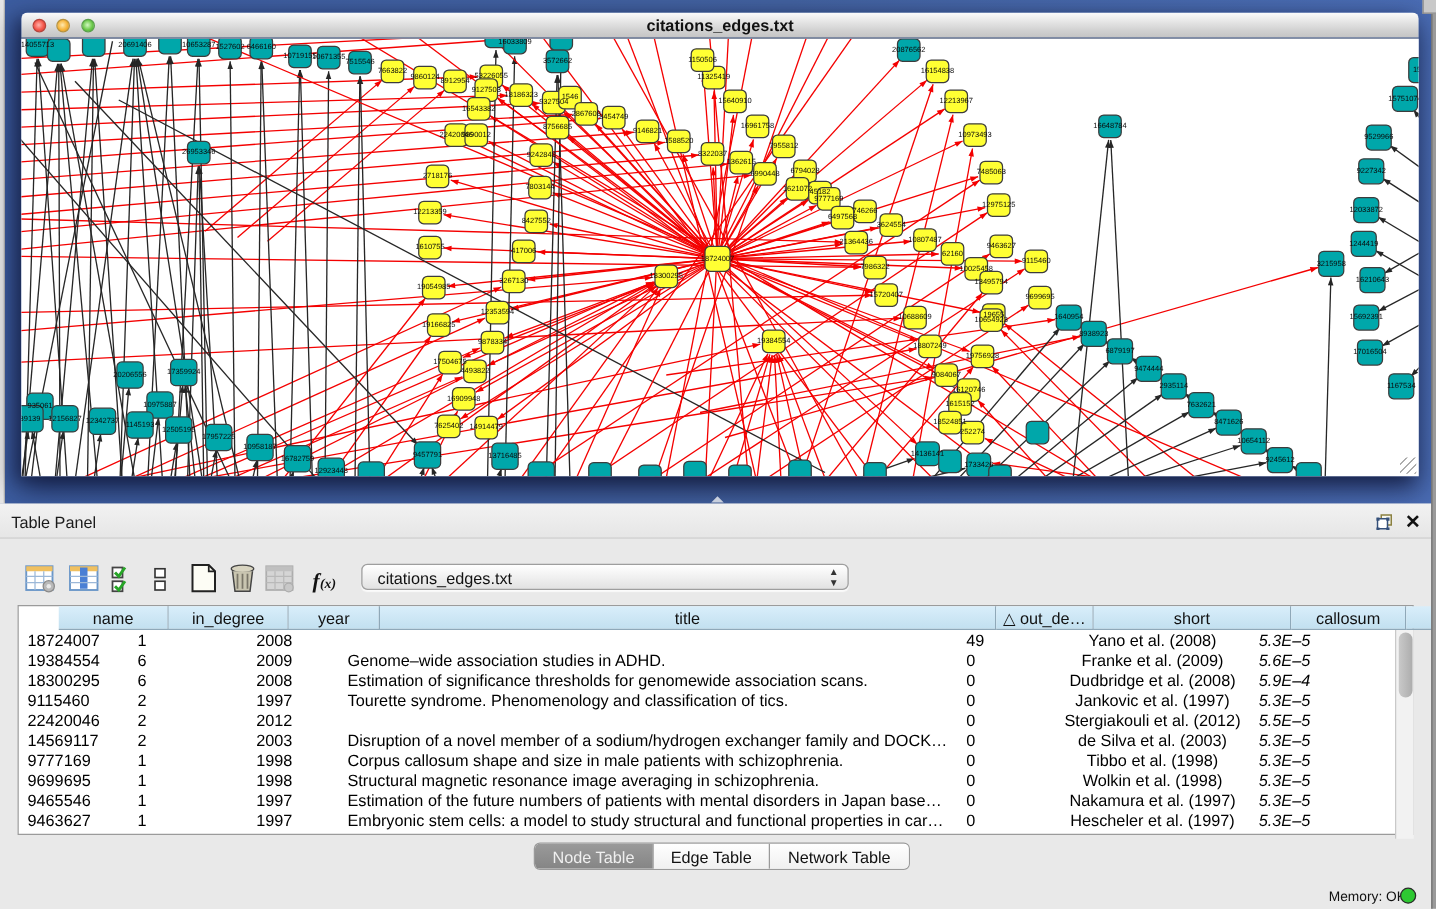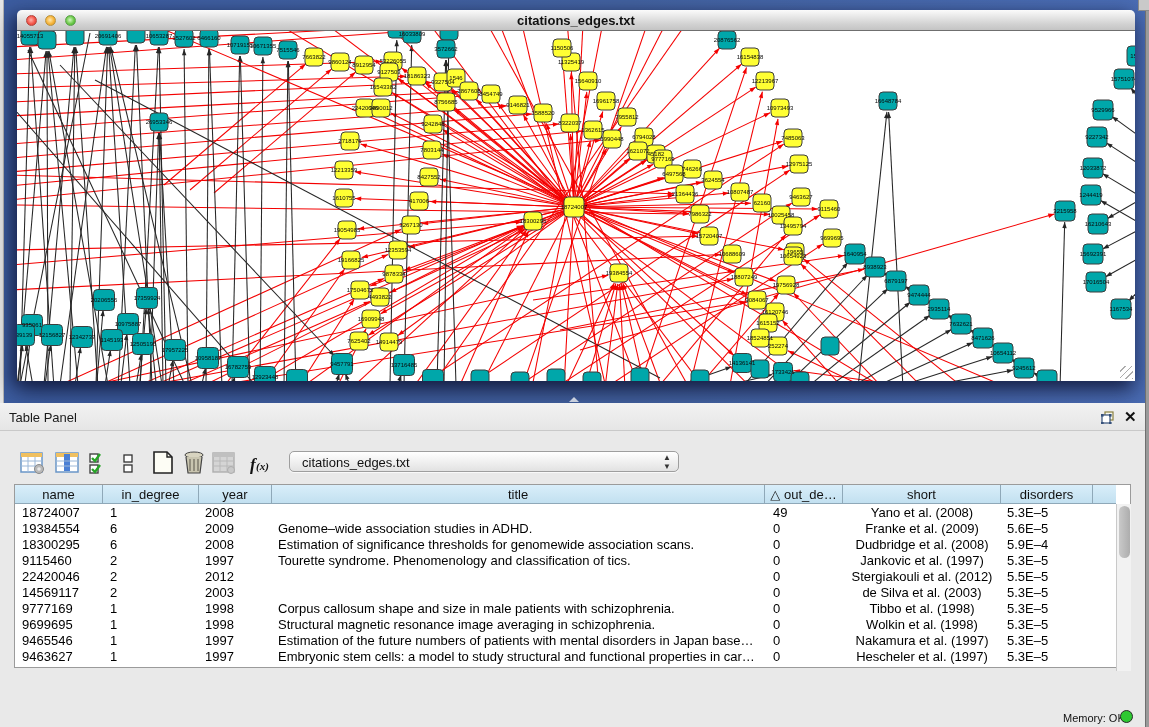--- a/index.html
+++ b/index.html
@@ -25,30 +25,30 @@
 #phead { position:absolute; left:0; top:0; width:1149px; height:28px; background:linear-gradient(#f2f2f2,#e6e6e6); border-bottom:1px solid #c9c9c9; }
 #phead .t { position:absolute; left:9px; top:7px; font-size:13px; color:#1a1a1a; }
 #closex { position:absolute; left:1124px; top:5px; font-size:15px; font-weight:bold; color:#111; }
 #floatic { position:absolute; left:1101px; top:8px; width:14px; height:13px; }
 #toolbar { position:absolute; left:0; top:28px; width:1149px; height:50px; background:#e9e9e9; }
 #dropdown { position:absolute; left:289px; top:20px; width:390px; height:21px; border:1px solid #9e9e9e; border-radius:5px; background:linear-gradient(#ffffff,#e2e2e2); box-shadow:0 1px 1px rgba(255,255,255,.8); }
 #dropdown .txt { position:absolute; left:12px; top:3px; font-size:13px; color:#111; }
 #dropdown .arr { position:absolute; right:7px; top:1px; font-size:8px; color:#333; line-height:9px; }
 
 #tablebox { position:absolute; left:14px; top:81px; width:1117px; height:184px; background:#fff; border:1px solid #9b9b9b; }
-.hcell { position:absolute; top:0px; height:19px; background:linear-gradient(#d9eefa,#c2e0f0); border-right:1px solid #8fa8b8; border-bottom:1px solid #8fa8b8; font-size:13px; color:#111; text-align:center; line-height:19px; }
+.hcell { position:absolute; top:0px; height:19px; background:linear-gradient(#d9eefa,#c2e0f0); border-right:1px solid #8fa8b8; border-bottom:1px solid #8fa8b8; font-size:13px; color:#111; text-align:center; line-height:19px;margin-left:32px; }
 .trow { position:absolute; left:15px; width:1078px; height:16px; font-size:13px; color:#000; white-space:nowrap; }
 .trow span { position:absolute; top:0; display:block; overflow:hidden; }
 .c0 { left:7px; width:85px; }
 .c1 { left:95px; width:90px; }
 .c2 { left:190px; width:70px; }
 .c3 { left:263px; width:488px; }
 .c4 { left:758px; width:74px; }
 .c5 { left:828px; width:158px; text-align:center; }
-.c6 { left:992px; width:95px; }
+.c6 { left:992px; width:95px;font-style:italic; }
 #vscroll { position:absolute; left:1101px; top:19px; width:15px; height:167px; background:#f2f2f2; border-left:1px solid #c9c9c9; }
 #vthumb { position:absolute; left:2px; top:2px; width:11px; height:52px; background:linear-gradient(90deg,#c9c9c9,#adadad); border-radius:6px; }
 
 #tabs { position:absolute; left:427px; top:271px; height:22px; display:flex; border:1px solid #9a9a9a; border-radius:5px; overflow:hidden; background:#fff; }
 .tab { font-size:13px; padding:3px 14px 0 14px; color:#111; border-right:1px solid #9a9a9a; background:linear-gradient(#ffffff,#f0f0f0); }
 .tab.sel { background:linear-gradient(#9a9a9a,#858585); color:#efefef; border-right:1px solid #7a7a7a; }
 .tab:last-child { border-right:none; }
 #mem { position:absolute; left:1063px; top:309px; font-size:11px; color:#111; }
 #memdot { position:absolute; left:1120px; top:307px; width:13px; height:13px; border-radius:50%; background:#2ec832; border:1px solid #2a2a2a; }
 #net { position:absolute; left:0; top:0; }
@@ -858,21 +858,21 @@
           <span class="arr">▲<br>▼</span>
         </div>
    </div>
    <div id="tablebox">
      <div class="hcell" style="left:0px;width:88px;">name</div>
      <div class="hcell" style="left:88px;width:96px;">in_degree</div>
      <div class="hcell" style="left:184px;width:73px;">year</div>
      <div class="hcell" style="left:257px;width:493px;">title</div>
      <div class="hcell" style="left:750px;width:78px;">△ out_de…</div>
      <div class="hcell" style="left:828px;width:158px;">short</div>
-     <div class="hcell" style="left:986px;width:92px;">disorders</div>
+     <div class="hcell" style="left:986px;width:92px;">callosum</div>
      <div class="hcell" style="left:1078px;width:23px;border-right:none;"></div>
      <div id="vscroll">
           <div id="vthumb"></div>
         </div>
    </div>
    <div class="trow" style="top:102px">
 <span class="c0">18724007</span>
         <span class="c1">1</span>
         <span class="c2">2008</span>
         <span class="c4">49</span>
@@ -911,20 +911,21 @@
         <span class="c1">2</span>
         <span class="c2">2012</span>
         <span class="c4">0</span>
         <span class="c5">Stergiakouli et al. (2012)</span>
         <span class="c6">5.5E–5</span>
       </div>
 <div class="trow" style="top:182px">
 <span class="c0">14569117</span>
         <span class="c1">2</span>
         <span class="c2">2003</span>
+        <span class="c3">Disruption of a novel member of a sodium/hydrogen exchanger family and DOCK…</span>
         <span class="c4">0</span>
         <span class="c5">de Silva et al. (2003)</span>
         <span class="c6">5.3E–5</span>
       </div>
 <div class="trow" style="top:198px">
 <span class="c0">9777169</span>
         <span class="c1">1</span>
         <span class="c2">1998</span>
         <span class="c3">Corpus callosum shape and size in male patients with schizophrenia.</span>
         <span class="c4">0</span>
@@ -951,17 +952,22 @@
       </div>
 <div class="trow" style="top:246px">
 <span class="c0">9463627</span>
         <span class="c1">1</span>
         <span class="c2">1997</span>
         <span class="c3">Embryonic stem cells: a model to study structural and functional properties in car…</span>
         <span class="c4">0</span>
         <span class="c5">Hescheler et al. (1997)</span>
         <span class="c6">5.3E–5</span>
       </div>
+   <div id="tabs">
+        <div class="tab sel">Node Table</div>
+        <div class="tab">Edge Table</div>
+        <div class="tab">Network Table</div>
+      </div>
    <span id="mem">Memory: OK</span>
       <div id="memdot"></div>
  </div>
  <div id="rightstrip"></div>
  <div id="corner"></div>
 </div>
 </body></html>

